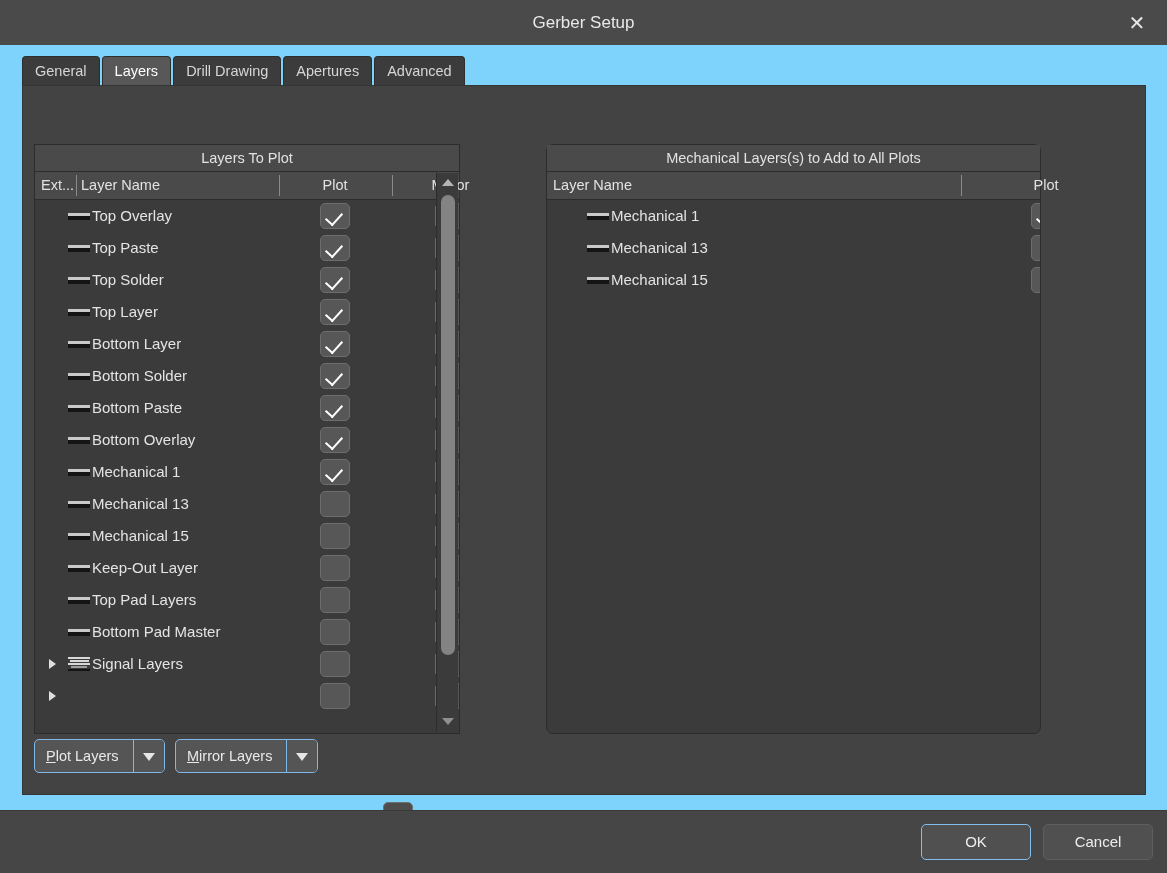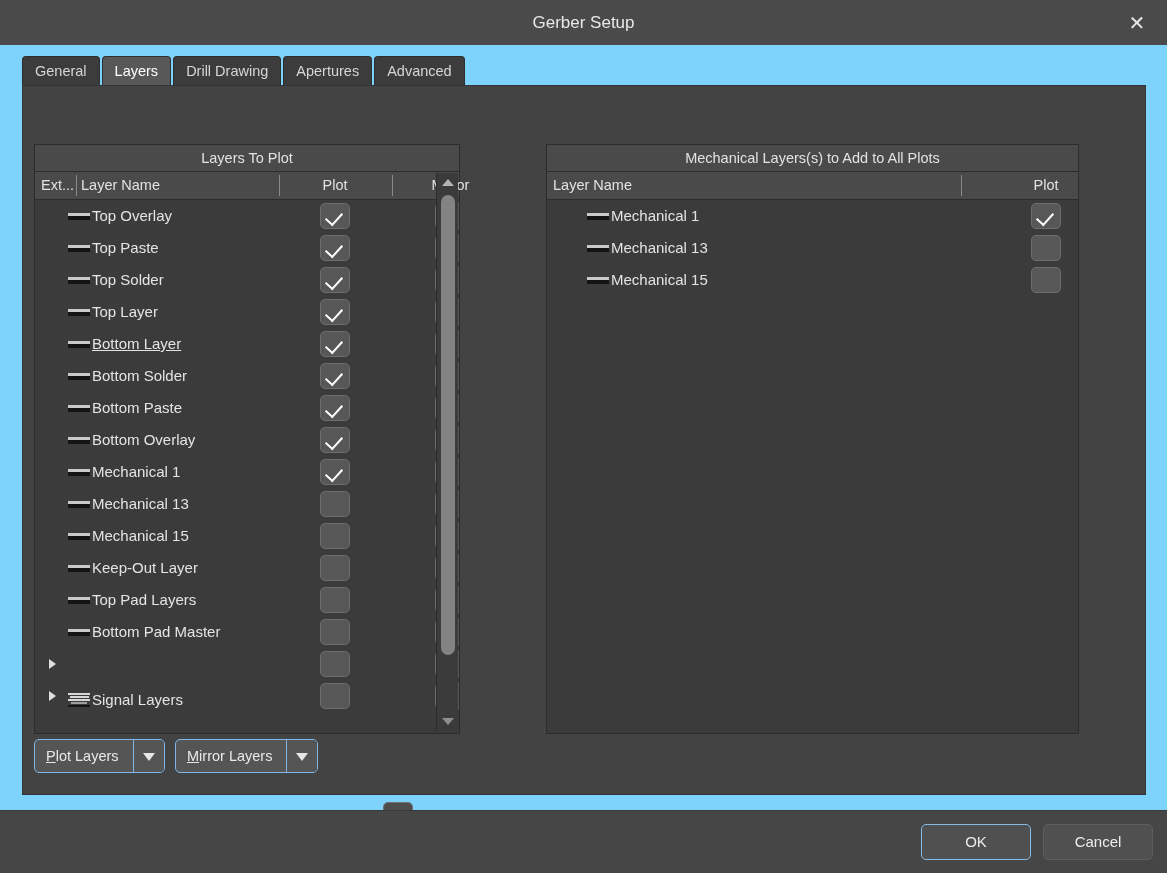--- a/index.html
+++ b/index.html
@@ -54,21 +54,21 @@
     background: #434343; border: 1px solid #353535;
   }
 
   
   .panel {
     position: absolute;
     border: 1px solid #2c2c2c;
     background: #3b3b3b;
   }
   .panel-left  { left: 11px; top: 58px; width: 426px; height: 590px; }
-  .panel-right { left: 523px; top: 58px; width: 533px; height: 590px; }
+  .panel-right { left: 523px; top: 58px; width: 495px; height: 590px; border-radius: 7px; }
 
   .panel-caption {
     height: 27px; line-height: 26px; text-align: center;
     background: #4a4a4a; color: #e2e2e2; font-size: 14.5px;
     border-bottom: 1px solid #2c2c2c;
   }
   .colhead {
     position: relative; height: 28px; background: #4a4a4a;
     border-bottom: 1px solid #2c2c2c; color: #e2e2e2; font-size: 14.5px;
   }
@@ -245,21 +245,21 @@
             <div class="row-label" style="left: 33px;"><span class="swatch"></span><span>Top Solder</span></div>
             <div class="chk on" style="left: 285px;"></div>
             <div class="chk" style="left: 400px;"></div>
           </div>
           <div class="row">
             <div class="row-label" style="left: 33px;"><span class="swatch"></span><span>Top Layer</span></div>
             <div class="chk on" style="left: 285px;"></div>
             <div class="chk" style="left: 400px;"></div>
           </div>
           <div class="row">
-            <div class="row-label" style="left: 33px; text-decoration: underline;"><span class="swatch"></span><span>Bottom Layer</span></div>
+            <div class="row-label" style="left: 33px;"><span class="swatch"></span><span>Bottom Layer</span></div>
             <div class="chk on" style="left: 285px;"></div>
             <div class="chk" style="left: 400px;"></div>
           </div>
           <div class="row">
             <div class="row-label" style="left: 33px;"><span class="swatch"></span><span>Bottom Solder</span></div>
             <div class="chk on" style="left: 285px;"></div>
             <div class="chk" style="left: 400px;"></div>
           </div>
           <div class="row">
             <div class="row-label" style="left: 33px;"><span class="swatch"></span><span>Bottom Paste</span></div>
@@ -296,21 +296,21 @@
             <div class="chk" style="left: 285px;"></div>
             <div class="chk" style="left: 400px;"></div>
           </div>
           <div class="row">
             <div class="row-label" style="left: 33px;"><span class="swatch"></span><span>Bottom Pad Master</span></div>
             <div class="chk" style="left: 285px;"></div>
             <div class="chk" style="left: 400px;"></div>
           </div>
           <div class="row">
             <div class="expander"></div>
-            <div class="row-label" style="left: 33px; margin-top: 36px;"><span class="stack-icon"><i></i><i></i><i></i><i></i><i></i></span><span>Signal Layers</span></div>
+            <div class="row-label" style="left: 33px;"><span class="stack-icon"><i></i><i></i><i></i><i></i><i></i></span><span>Signal Layers</span></div>
             <div class="chk" style="left: 285px;"></div>
             <div class="chk" style="left: 400px;"></div>
           </div>
           <div class="row">
             <div class="expander"></div>
             <div class="chk" style="left: 285px;"></div>
             <div class="chk" style="left: 400px;"></div>
           </div>
         </div>
 

